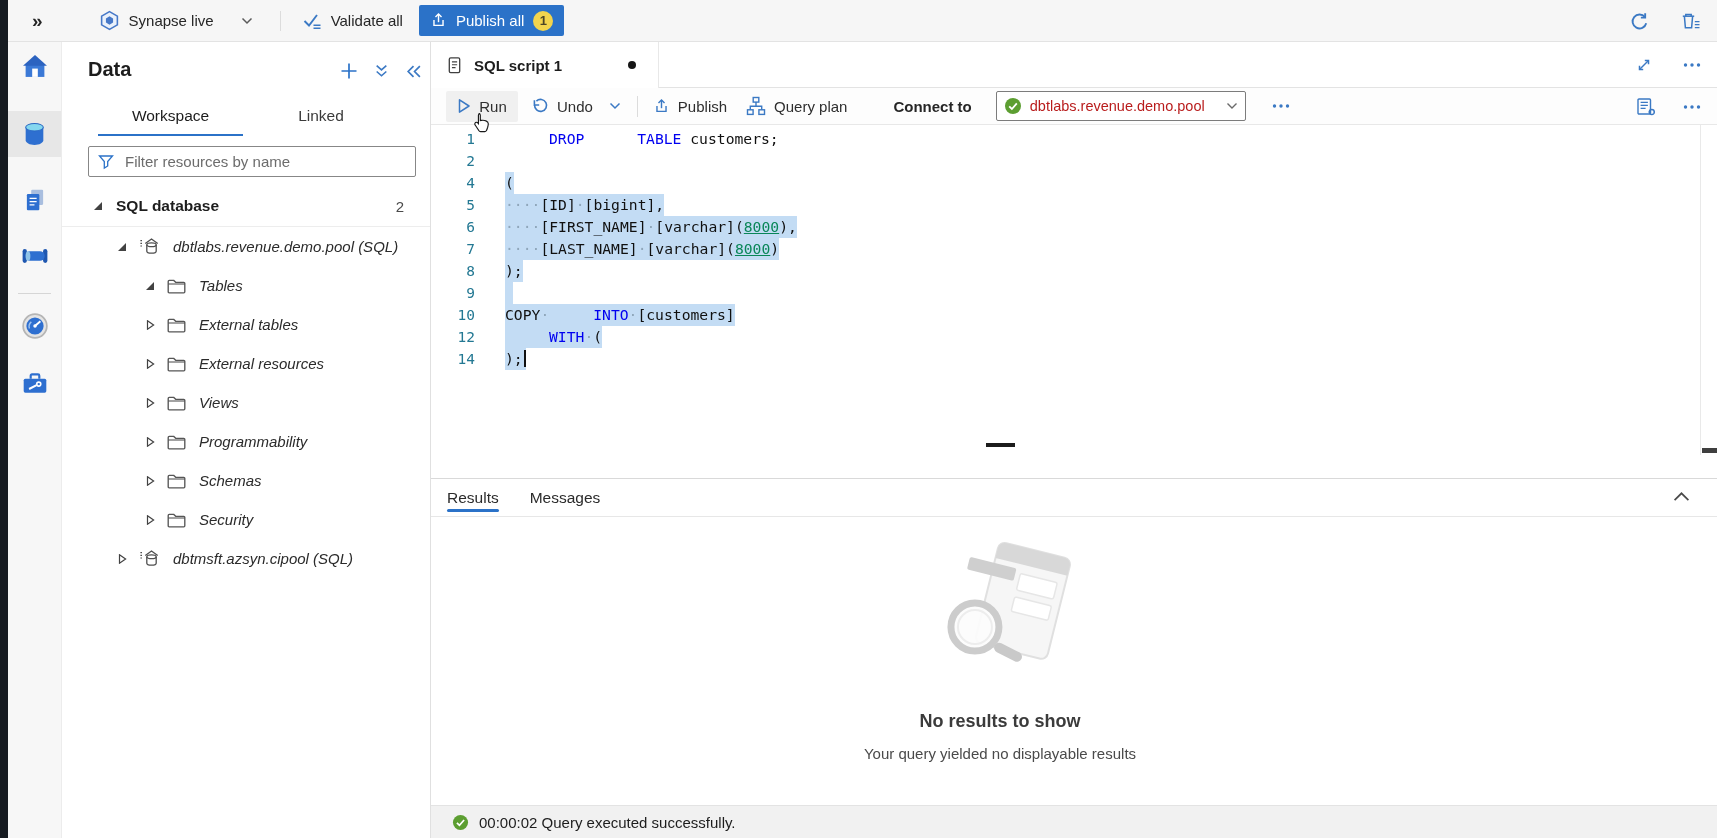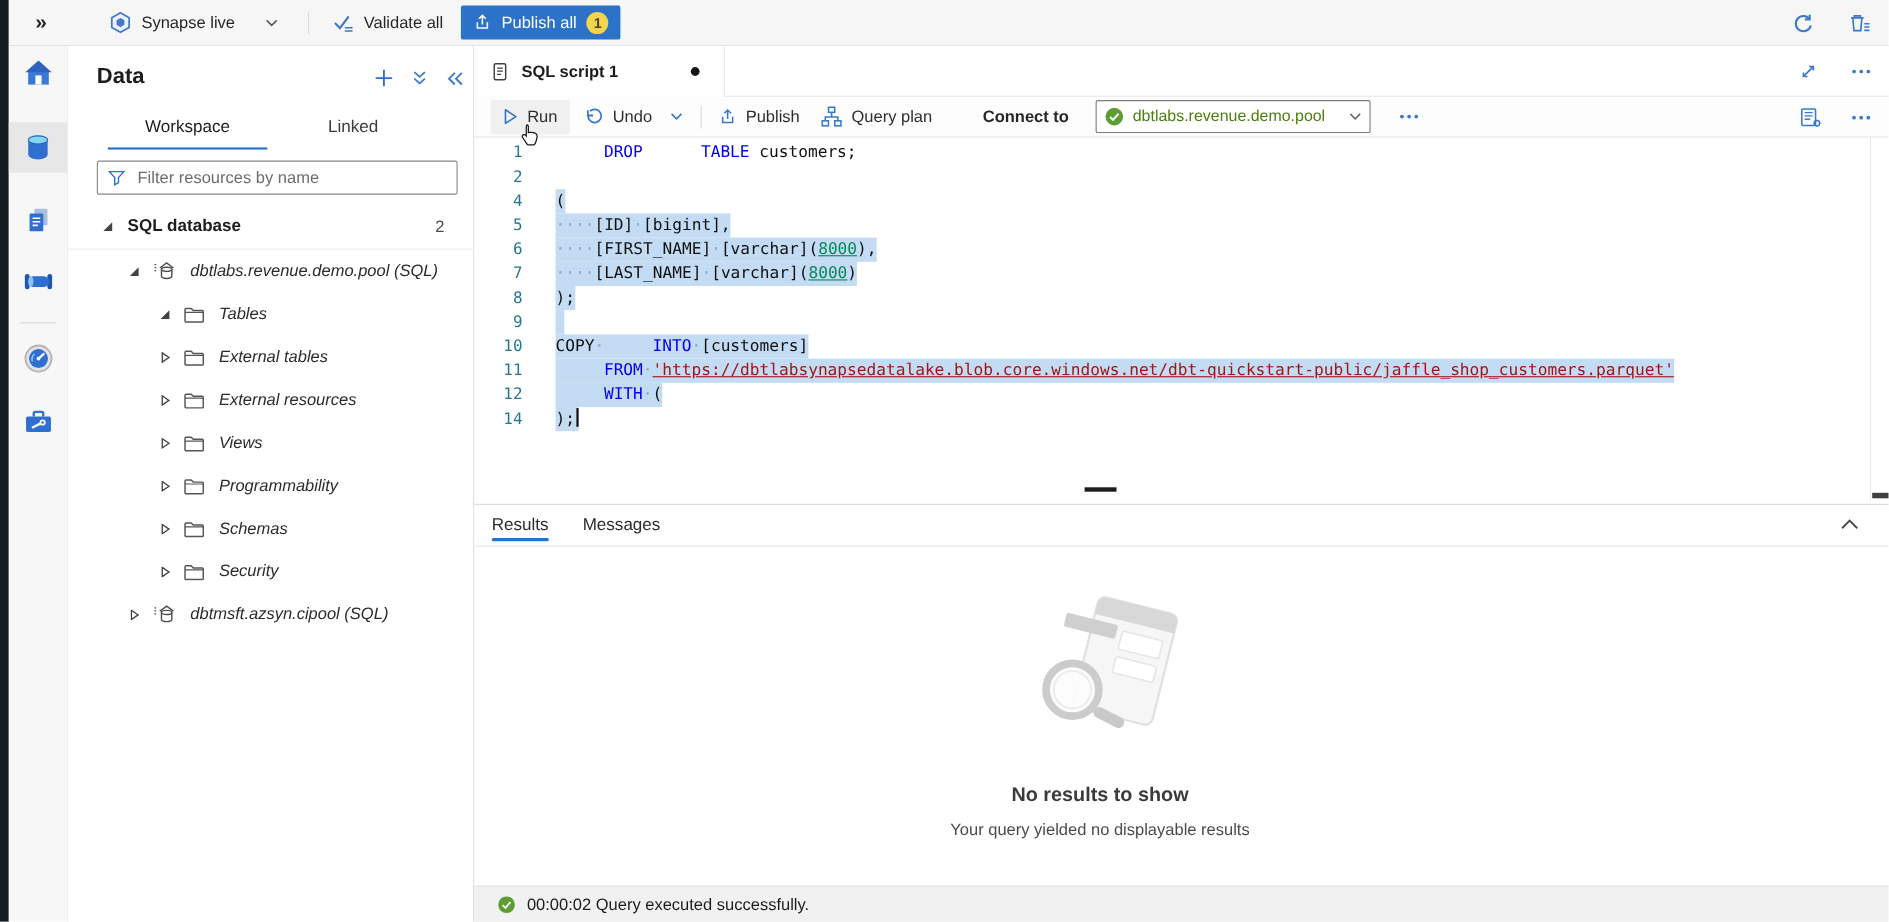--- a/index.html
+++ b/index.html
@@ -75,21 +75,21 @@
   .tb-item{display:flex;align-items:center;gap:8px;font-size:15px;color:#2e2e2e;white-space:nowrap;}
   .run{margin-left:15px;width:72px;height:31px;justify-content:center;background:#f0f0f0;border-radius:2px;}
   .undo{margin-left:13px;}
   .undo-chev{margin-left:16px;}
   .tsep{width:1px;height:21px;background:#dcdcdc;margin-left:16px;}
   .publish{margin-left:15px;}
   .qplan{margin-left:19px;}
   .connect{margin-left:46px;font-weight:600;color:#262626;}
   .dd{margin-left:24px;width:250px;height:30px;border:1px solid #7c7c7c;border-radius:2px;background:#fff;
       display:flex;align-items:center;gap:8px;padding:0 7px;box-sizing:border-box;}
-  .dd .lbl{font-size:14.5px;color:#4d7c0f;}
+  .dd .lbl{font-size:14.5px;color:#b91c1c;}
   .dd-chev{margin-left:auto;}
   .more{letter-spacing:0;}
   .more1{margin-left:26px;}
   .toolbar-right{position:absolute;right:16px;top:0;height:37px;display:flex;gap:26px;align-items:center;}
 
   
   .editor{position:absolute;left:0;top:83px;width:1286px;height:331px;
           font-family:"DejaVu Sans Mono",monospace;font-size:14.7px;}
   .code-lines{position:absolute;left:0;top:3px;width:1260px;}
   .cline{height:22px;line-height:22px;white-space:pre;}
@@ -103,21 +103,21 @@
   .tk-str{color:var(--str);}
   .tk-lnk{color:var(--str);text-decoration:underline;}
   .tk-ws{color:#8fa6ba;}
   .caret-i{display:inline-block;width:2px;height:17px;background:#111;vertical-align:-3px;margin-left:1px;}
   .editor-vline{position:absolute;right:16px;top:0;width:1px;height:330px;background:#e9e9e9;}
   .hdash{position:absolute;right:0;top:406px;width:15px;height:5px;background:#3f3f3f;}
   .gripper{position:absolute;left:555px;top:401px;width:29px;height:4px;background:#1c1c1c;}
   .hand{position:absolute;left:42px;top:70px;z-index:9;}
 
   
-  .res-tabs{position:absolute;left:0;top:416px;width:1286px;height:39px;border-top:1px solid #d9d9d9;
+  .res-tabs{position:absolute;left:0;top:436px;width:1286px;height:39px;border-top:1px solid #d9d9d9;
             border-bottom:1px solid #e7e7e7;display:flex;align-items:center;box-sizing:border-box;}
   .res-tab{position:relative;height:100%;display:flex;align-items:center;font-size:15.5px;color:#2b2b2b;}
   .res-tab.t1{margin-left:16px;}
   .res-tab.t2{margin-left:31px;}
   .res-tab.active::after{content:"";position:absolute;left:0;bottom:4px;height:3px;width:100%;
                          background:var(--accent);border-radius:2px;}
   .res-collapse{position:absolute;right:27px;top:12px;}
   .res-body{position:absolute;left:0;top:453px;width:1286px;height:310px;}
   .empty-state{position:absolute;left:569px;top:40px;transform:translateX(-50%);text-align:center;}
   .empty-title{margin-top:12px;font-size:18px;font-weight:600;color:#3b3b3b;}
@@ -546,21 +546,20 @@
     <div class="code-lines">
         <div class="cline"><span class="lnum">1</span><span class="lbody"><span class="tk-kw">DROP</span><span class="tk-ws"> </span><span class="tk-kw">TABLE</span><span class="tk-ws"> </span><span class="tk-id">customers;</span></span></div>
         <div class="cline"><span class="lnum">2</span><span class="lbody"></span></div>
         <div class="cline"><span class="lnum">4</span><span class="lbody sel"><span class="tk-id">(</span></span></div>
         <div class="cline"><span class="lnum">5</span><span class="lbody sel"><span class="tk-ws">····</span><span class="tk-id">[ID]</span><span class="tk-ws">·</span><span class="tk-id">[bigint],</span></span></div>
         <div class="cline"><span class="lnum">6</span><span class="lbody sel"><span class="tk-ws">····</span><span class="tk-id">[FIRST_NAME]</span><span class="tk-ws">·</span><span class="tk-id">[varchar](</span><span class="tk-num">8000</span><span class="tk-id">),</span></span></div>
         <div class="cline"><span class="lnum">7</span><span class="lbody sel"><span class="tk-ws">····</span><span class="tk-id">[LAST_NAME]</span><span class="tk-ws">·</span><span class="tk-id">[varchar](</span><span class="tk-num">8000</span><span class="tk-id">)</span></span></div>
         <div class="cline"><span class="lnum">8</span><span class="lbody sel"><span class="tk-id">);</span></span></div>
         <div class="cline"><span class="lnum">9</span><span class="lbody sel emptysel"></span></div>
         <div class="cline"><span class="lnum">10</span><span class="lbody sel"><span class="tk-id">COPY</span><span class="tk-ws">·</span><span class="tk-kw">INTO</span><span class="tk-ws">·</span><span class="tk-id">[customers]</span></span></div>
-        <div class="cline"><span class="lnum">11</span><span class="lbody sel"><span class="tk-kw">FROM</span><span class="tk-ws">·</span><span class="tk-lnk">'https://dbtlabsynapsedatalake.blob.core.windows.net/dbt-quickstart-public/jaffle_shop_customers.parquet'</span></span></div>
         <div class="cline"><span class="lnum">12</span><span class="lbody sel"><span class="tk-kw">WITH</span><span class="tk-ws">·</span><span class="tk-id">(</span></span></div>
         <div class="cline"><span class="lnum">14</span><span class="lbody sel"><span class="tk-id">);</span><span class="caret-i"></span></span></div>
       </div>
     <div class="editor-vline"></div>
   </div>
   <div class="hdash"></div>
   <div class="gripper"></div>
 
   <span class="hand">
     <svg width="18" height="21" viewBox="0 0 17 20">

